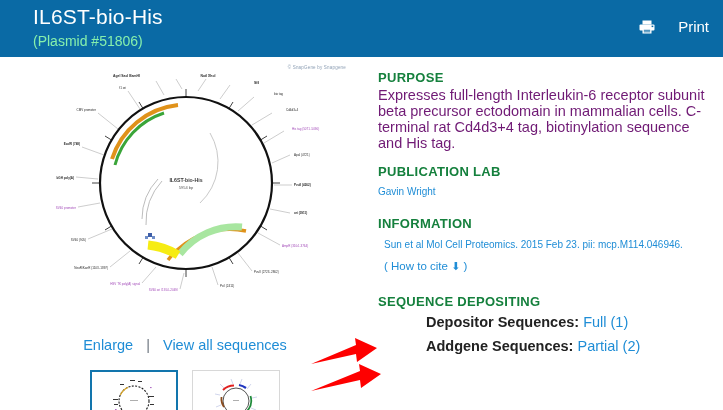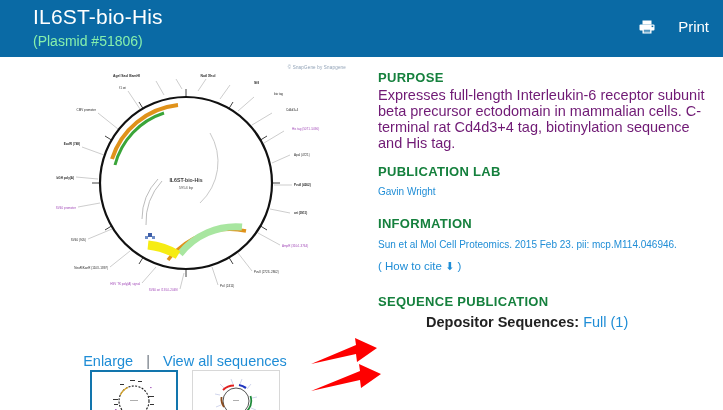--- a/index.html
+++ b/index.html
@@ -40,21 +40,21 @@
   #map-wrap {
     position:absolute; left:18px; top:4px; width:336px; height:230px;
   }
   #map-credit {
     position:absolute; right:8px; top:4px;
     font-size:4.5px; color:#8fa0b5; letter-spacing:.2px;
   }
   #plasmid-map { position:absolute; left:0; top:6px; width:336px; height:224px; }
 
   #map-links {
-    position:absolute; left:0; top:296px; width:370px;
+    position:absolute; left:0; top:280px; width:370px;
     text-align:center; font-size:14.5px; color:#1f8dd6;
   }
   #map-links a { color:#1f8dd6; text-decoration:none; cursor:pointer; }
   #map-links .divider { color:#6f7780; padding:0 9px; }
 
   #thumbs {
     position:absolute; left:0; top:313px; width:370px;
     display:flex; justify-content:center; gap:14px;
   }
   .thumb {
@@ -75,21 +75,21 @@
     color:#15803d; font-size:13px; font-weight:bold;
     letter-spacing:.3px; margin-bottom:2px;
   }
   .body-text {
     color:#701a75; font-size:14.5px; line-height:16px;
   }
   .link-text {
     color:#1f8dd6; font-size:10px; line-height:20.5px;
     text-decoration:none; cursor:pointer;
   }
-  #publication-block { font-size:14.5px; line-height:20.5px; color:#1f8dd6; }
+  #publication-block { font-size:14.5px; line-height:20.5px; color:#1f8dd6;margin-left:6px; }
   #how-to-cite {
     color:#1f8dd6; font-size:11.5px; cursor:pointer; white-space:nowrap;
   }
   #how-to-cite .arrow-down { font-size:11px; }
 
   
   #sequence-section { margin-top:17px; }
   .seq-row { font-size:14.5px; line-height:22px; margin-top:2px;margin-left:48px; }
   .seq-label { color:#222222; font-weight:bold; }
   .seq-value { color:#1f8dd6; font-weight:normal; cursor:pointer; text-decoration:none; }
@@ -307,24 +307,28 @@
       <span id="how-to-cite">
         <span>(</span>
         <span>How to cite</span>
         <span class="arrow-down">⬇</span>
         <span>)</span>
       </span>
     </div>
   </div>
 
   <div id="sequence-section">
-    <div class="section-heading">SEQUENCE PUBLICATION</div>
+    <div class="section-heading">SEQUENCE DEPOSITING</div>
     <div class="seq-row">
       <span class="seq-label">Depositor Sequences:</span>
       <a class="seq-value">Full (1)</a>
+    </div>
+    <div class="seq-row">
+      <span class="seq-label">Addgene Sequences:</span>
+      <a class="seq-value">Partial (2)</a>
     </div>
   </div>
 </div>
 
 <svg id="annotations" viewBox="0 0 723 410">
   <polygon fill="#fe0000" points="311,364 356,345 355,338 377,348 357,362 356,354"></polygon>
   <polygon fill="#fe0000" points="311,391 360,371 359,364 381,374 361,388 360,380"></polygon>
 </svg>
 
 </body></html>

